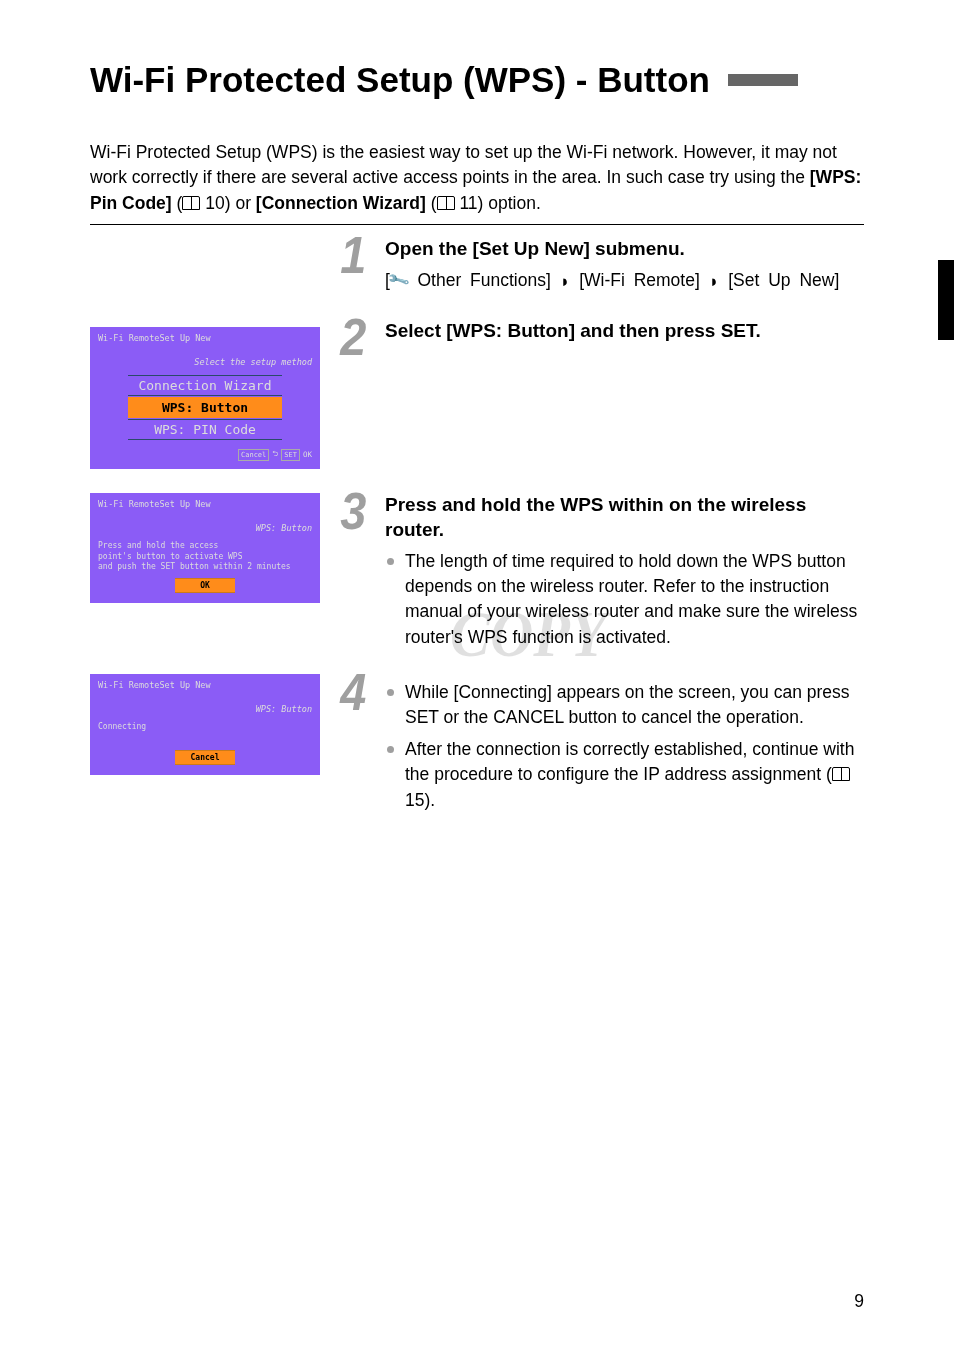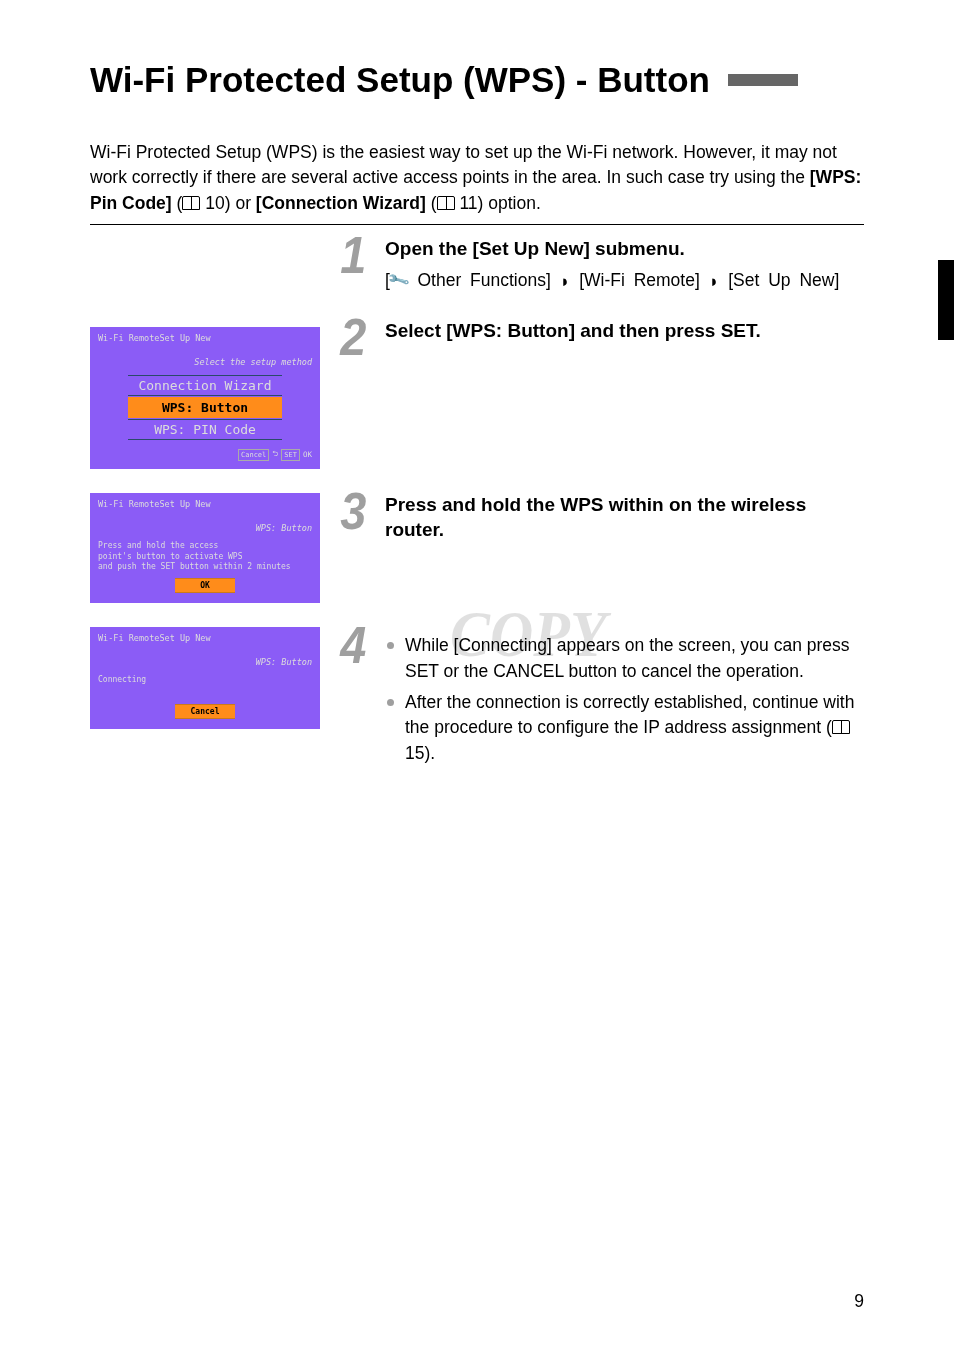--- a/index.html
+++ b/index.html
@@ -335,20 +335,23 @@
             <span>Press and hold the access</span><br>
             <span>point's button to activate WPS</span><br>
             <span>and push the SET button within 2 minutes</span>
           </div>
           <div class="btn-ok">OK</div>
         </div>
       </div>
       <div class="right-col">
         <div class="num">3</div>
         <p class="step-head">Press and hold the WPS within on the wireless router.</p>
+        <ul class="bullets">
+          <li>The length of time required to hold down the WPS button depends on the wireless router. Refer to the instruction manual of your wireless router and make sure the wireless router's WPS function is activated.</li>
+        </ul>
       </div>
     </div>
 
     <div class="step">
       <div class="left-col">
 
         <div class="cam">
           <div class="cam-line">
             <span>Wi-Fi Remote</span>
             <span class="cam-title-center">Set Up New</span>

